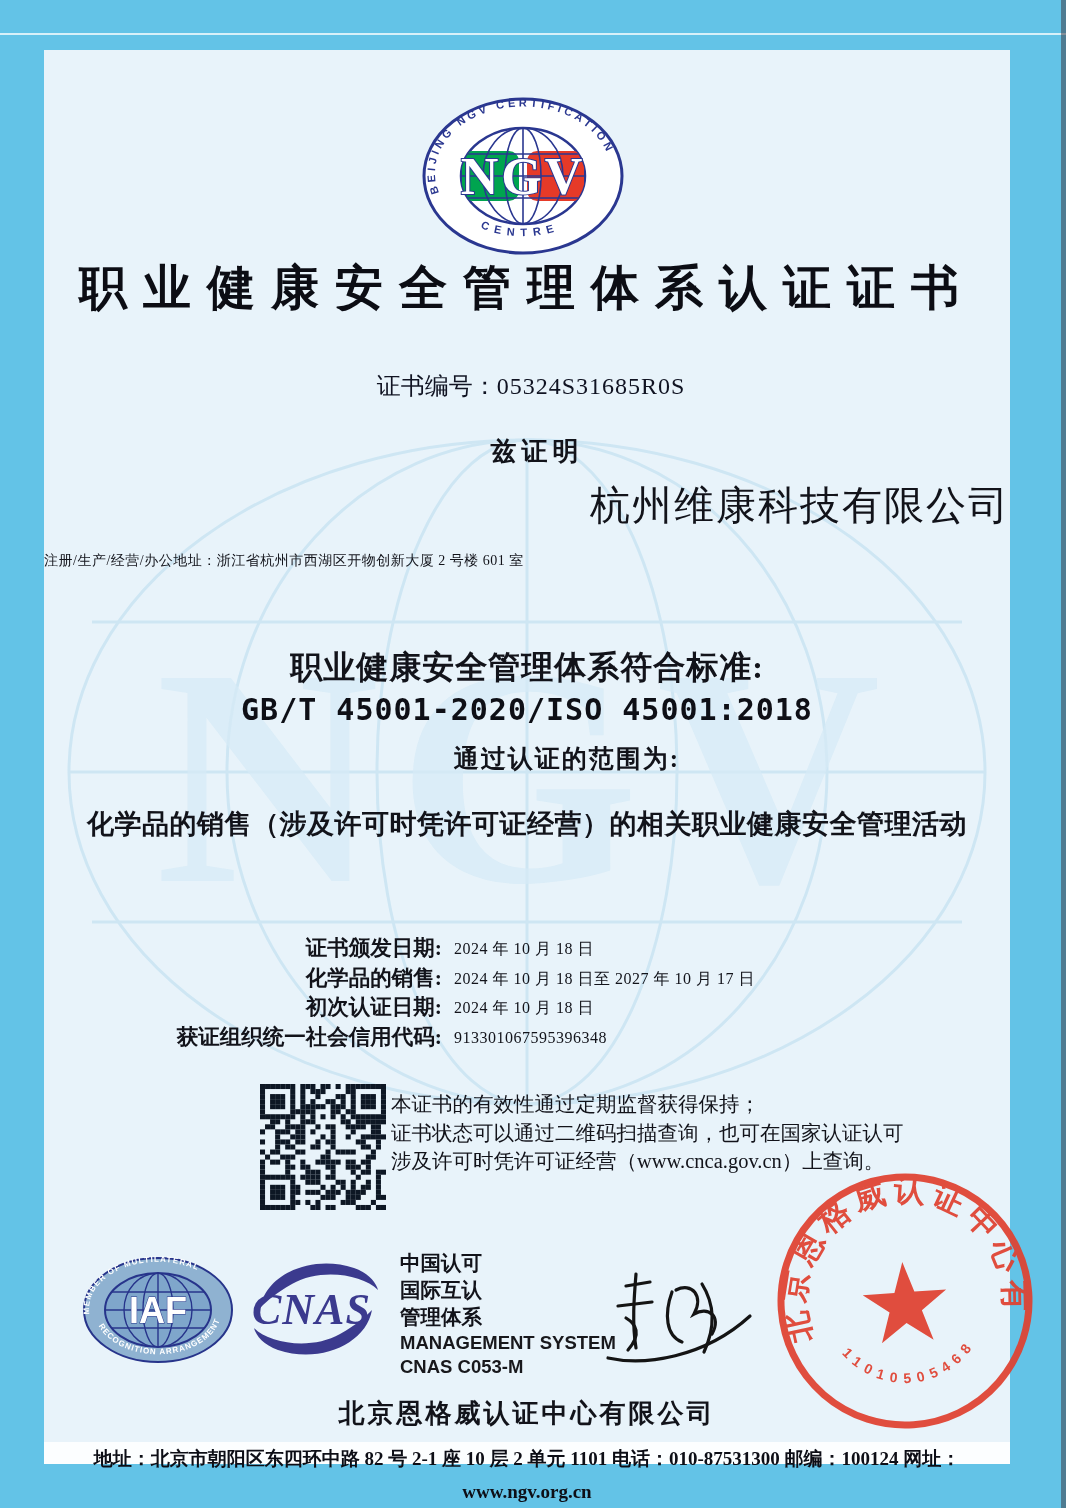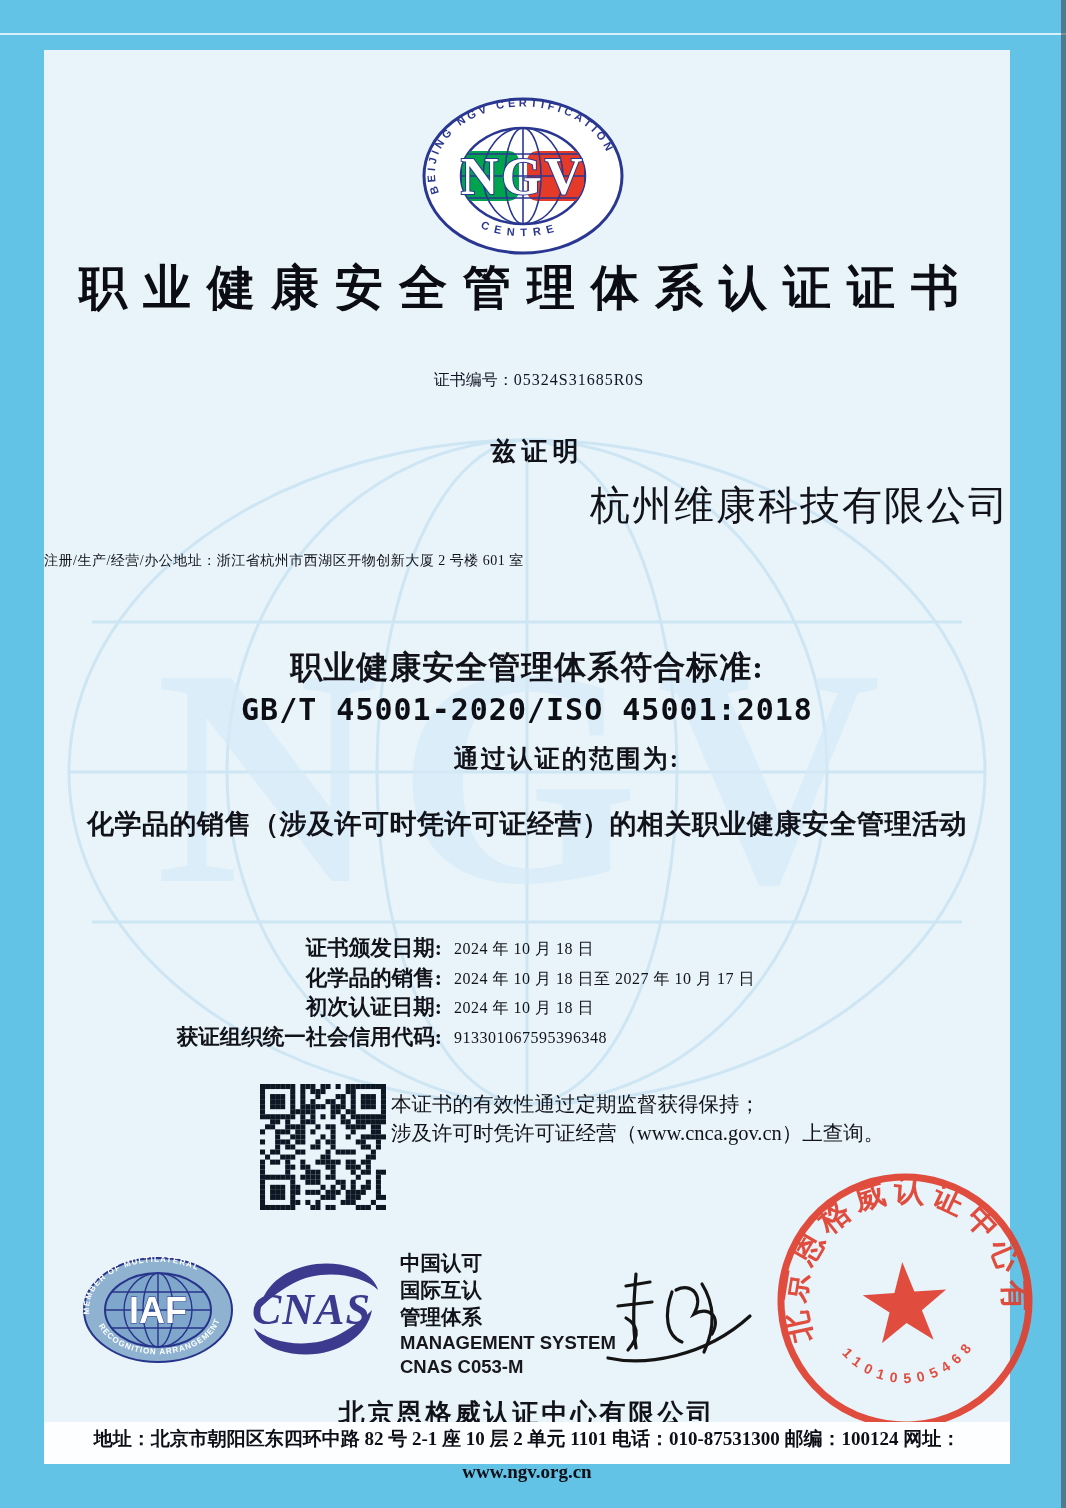--- a/index.html
+++ b/index.html
@@ -15,21 +15,21 @@
     position:absolute;left:44px;top:50px;width:966px;height:1414px;
     background:#e8f3fa;
   }
   
   .watermark{position:absolute;left:8px;top:376px;width:950px;height:692px;opacity:.55;pointer-events:none;}
   
   .ngv-logo{position:absolute;left:377px;top:46px;width:204px;height:160px;}
   
   .cert-title{position:absolute;left:0;top:206px;width:100%;text-align:center;
     font-size:48px;font-weight:bold;letter-spacing:16px;color:#0c0d14;}
-  .cert-no{position:absolute;left:12px;top:320px;width:100%;text-align:center;font-size:16px;color:#101322;}
+  .cert-no{position:absolute;left:4px;top:320px;width:100%;text-align:center;font-size:24px;color:#101322;}
   .cert-no .num{font-family:"Liberation Serif",serif;letter-spacing:1px;}
   .hereby{position:absolute;left:0;top:384px;width:100%;text-align:center;font-size:26px;font-weight:bold;letter-spacing:5px;margin-left:10px;}
   .company{position:absolute;left:0;top:428px;width:100%;text-align:right;font-size:40px;font-weight:normal;letter-spacing:2px;}
   .reg-address{position:absolute;left:0;top:502px;width:100%;text-align:left;font-size:14px;letter-spacing:.5px;}
   .std-heading{position:absolute;left:0;top:596px;width:100%;text-align:center;font-size:32px;font-weight:bold;letter-spacing:1px;}
   .std-code{position:absolute;left:0;top:642px;width:100%;text-align:center;
     font-family:"DejaVu Sans Mono",monospace;font-size:30px;font-weight:bold;letter-spacing:1px;color:#0e0f16;}
   .scope-heading{position:absolute;left:0;top:692px;width:100%;text-align:center;font-size:25px;font-weight:bold;letter-spacing:2px;margin-left:40px;}
   .scope-text{position:absolute;left:0;top:756px;width:100%;text-align:center;font-size:27px;font-weight:bold;letter-spacing:.5px;}
   
@@ -44,21 +44,21 @@
   
   .iaf-logo{position:absolute;left:38px;top:1206px;width:152px;height:108px;}
   .cnas-logo{position:absolute;left:206px;top:1202px;width:132px;height:116px;}
   .accred-text{position:absolute;left:356px;top:1200px;width:260px;}
   .accred-text .cn{font-size:20.5px;line-height:27px;font-weight:600;}
   .accred-text .en{font-family:"Liberation Sans",sans-serif;font-size:18.5px;line-height:24px;font-weight:bold;color:#18181c;}
   .signature{position:absolute;left:556px;top:1208px;width:175px;height:120px;}
   .seal{position:absolute;left:718px;top:1108px;width:286px;height:286px;opacity:.92;}
   
   .issuer{position:absolute;left:0;top:1346px;width:100%;text-align:center;font-size:26px;font-weight:bold;letter-spacing:3px;}
-  .footer-strip{position:absolute;left:0;bottom:0;width:100%;height:42px;background:#fcfeff;
+  .footer-strip{position:absolute;left:0;bottom:0;width:100%;height:22px;background:#fcfeff;
     text-align:center;font-size:19px;font-weight:bold;line-height:33px;letter-spacing:0;color:#0d0e16;}
 </style>
 </head>
 <body>
 
 <div class="fold-line"></div>
 <div class="edge-right"></div>
 
 <div class="paper">
 
@@ -470,20 +470,21 @@
           <rect x="100" y="120" width="5" height="5"></rect>
           <rect x="105" y="120" width="5" height="5"></rect>
           <rect x="115" y="120" width="5" height="5"></rect>
           <rect x="120" y="120" width="5" height="5"></rect>
         </g>
       </svg>
   </div>
 
   <div class="qr-note">
     <div>本证书的有效性通过定期监督获得保持；</div>
+    <div>证书状态可以通过二维码扫描查询，也可在国家认证认可</div>
     <div>涉及许可时凭许可证经营（www.cnca.gov.cn）上查询。</div>
   </div>
 
   <svg class="iaf-logo" viewBox="0 0 152 108">
     <defs>
       <clipPath id="iafClip">
           <ellipse cx="76" cy="54" rx="53" ry="37"></ellipse>
         </clipPath>
       <path id="iafTop" d="M 9 64 A 69 47 0 1 1 143 64" fill="none"></path>
       <path id="iafBottom" d="M 15 66 A 63 43 0 0 0 137 66" fill="none"></path>

